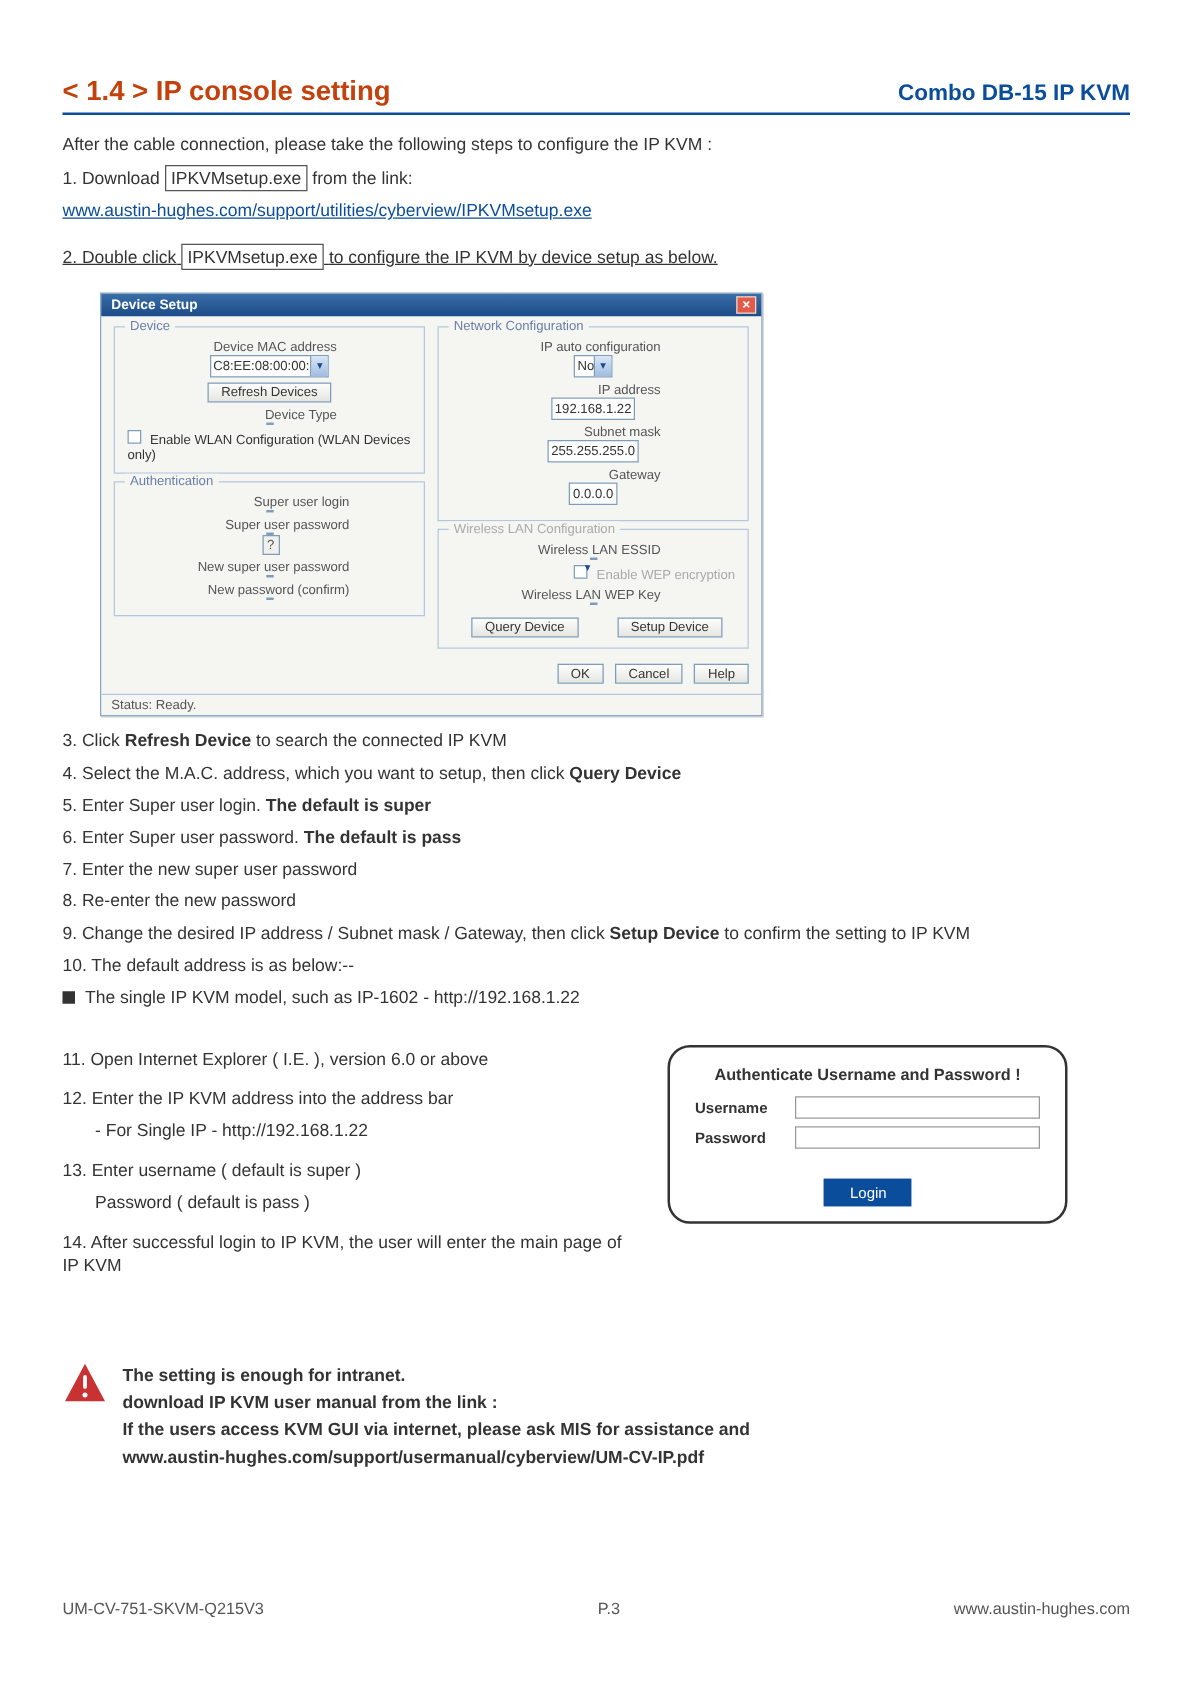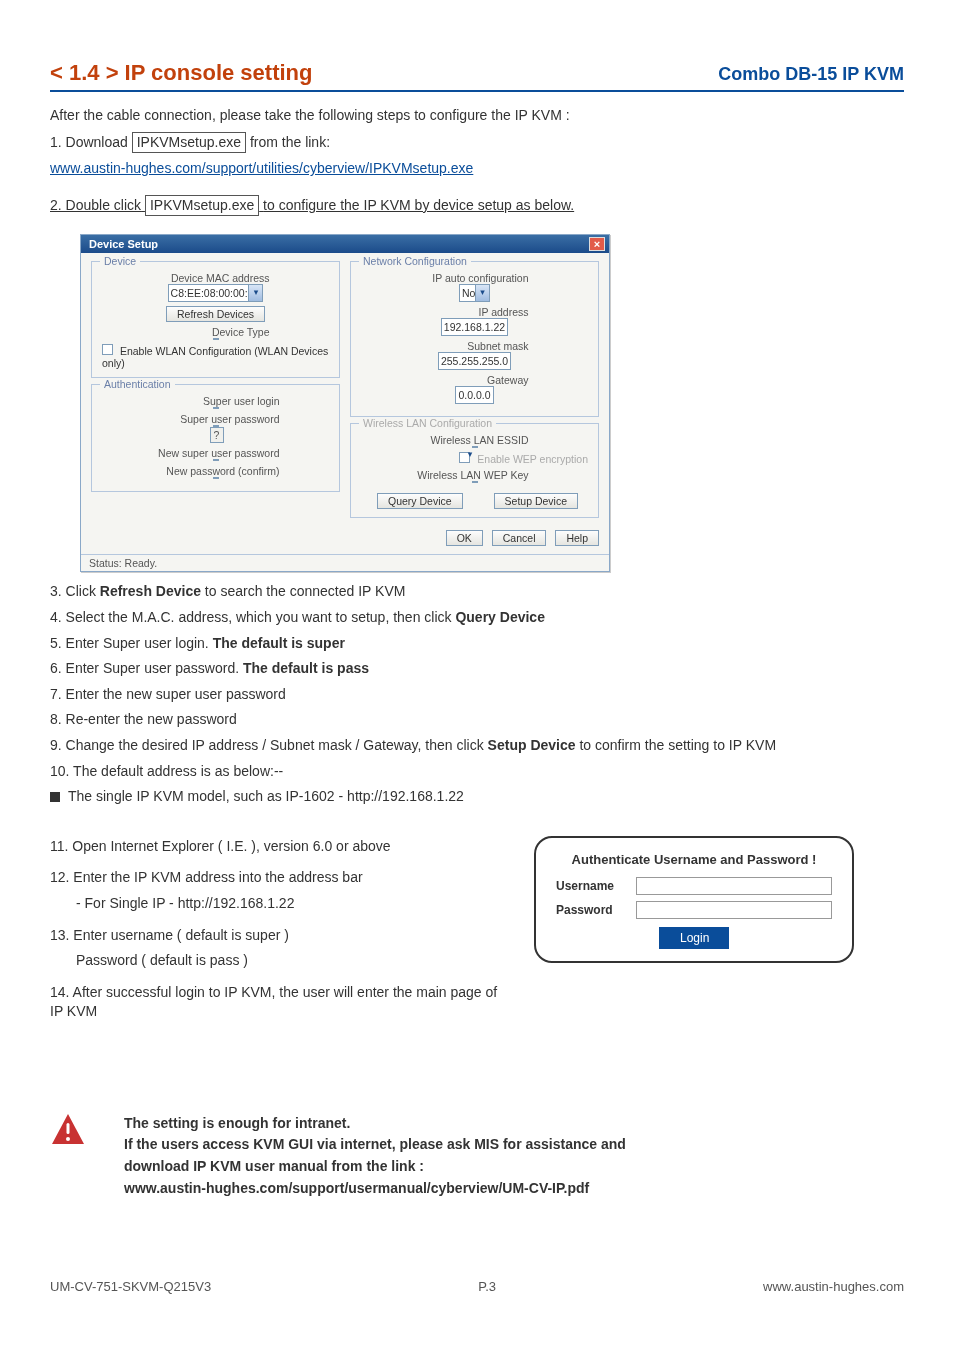--- a/index.html
+++ b/index.html
@@ -135,26 +135,26 @@
     position: absolute;
     right: 100px;
     top: 836px;
   }
   .login-title { font-weight: bold; font-size: 13px; margin-bottom: 10px; text-align:center;}
   .login-row { display:flex; align-items:center; margin: 6px 0;}
   .login-row label { width: 80px; font-weight: bold; font-size:12px;}
   .login-row .txtbox2 { flex:1; border:1px solid #999; height:18px; background:#fff;}
   .login-btn {
     background:#0a4d9a; color:#fff; padding: 3px 20px;
-    display:block; margin: 8px auto 0 auto; width:70px; text-align:center;
+    display:block; margin: 24px auto 0 auto; width:70px; text-align:center;
     border:1px solid #0a4d9a;
   }
   .warn-icon { width:36px;height:36px;display:inline-block;vertical-align:top;margin-right:12px;}
   .warn-svg-triangle { fill:#c83232; }
-  .warn-block { display:flex; align-items:flex-start; margin-top: 90px; gap: 26px;}
+  .warn-block { display:flex; align-items:flex-start; margin-top: 66px;}
   .warn-text { display:inline-block; }
   .warn-text p { font-weight:bold; margin:2px 0;}
   .footer {
     position: absolute;
     bottom: 56px; left: 50px; right: 50px;
     display:flex; justify-content: space-between;
     font-size: 13px; color:#555;
   }
   .left-steps { max-width: 460px; }
   .step-block { margin: 12px 0; }
@@ -331,22 +331,22 @@
   <div class="warn-block">
     <span class="warn-icon">
       <svg viewBox="0 0 36 36" width="36" height="36">
         <polygon class="warn-svg-triangle" points="18,2 34,32 2,32"></polygon>
         <circle cx="18" cy="27" r="2" fill="#fff"></circle>
         <rect x="16.5" y="11" width="3" height="11" rx="1.5" fill="#fff"></rect>
       </svg>
     </span>
     <div class="warn-text">
       <p>The setting is enough for intranet.</p>
+      <p>download IP KVM user manual from the link :</p>
       <p>If the users access KVM GUI via internet, please ask MIS for assistance and</p>
-      <p>download IP KVM user manual from the link :</p>
       <p>www.austin-hughes.com/support/usermanual/cyberview/UM-CV-IP.pdf</p>
     </div>
   </div>
 
   <div class="footer">
     <span>UM-CV-751-SKVM-Q215V3</span>
     <span>P.3</span>
     <span>www.austin-hughes.com</span>
   </div>
 </div>

